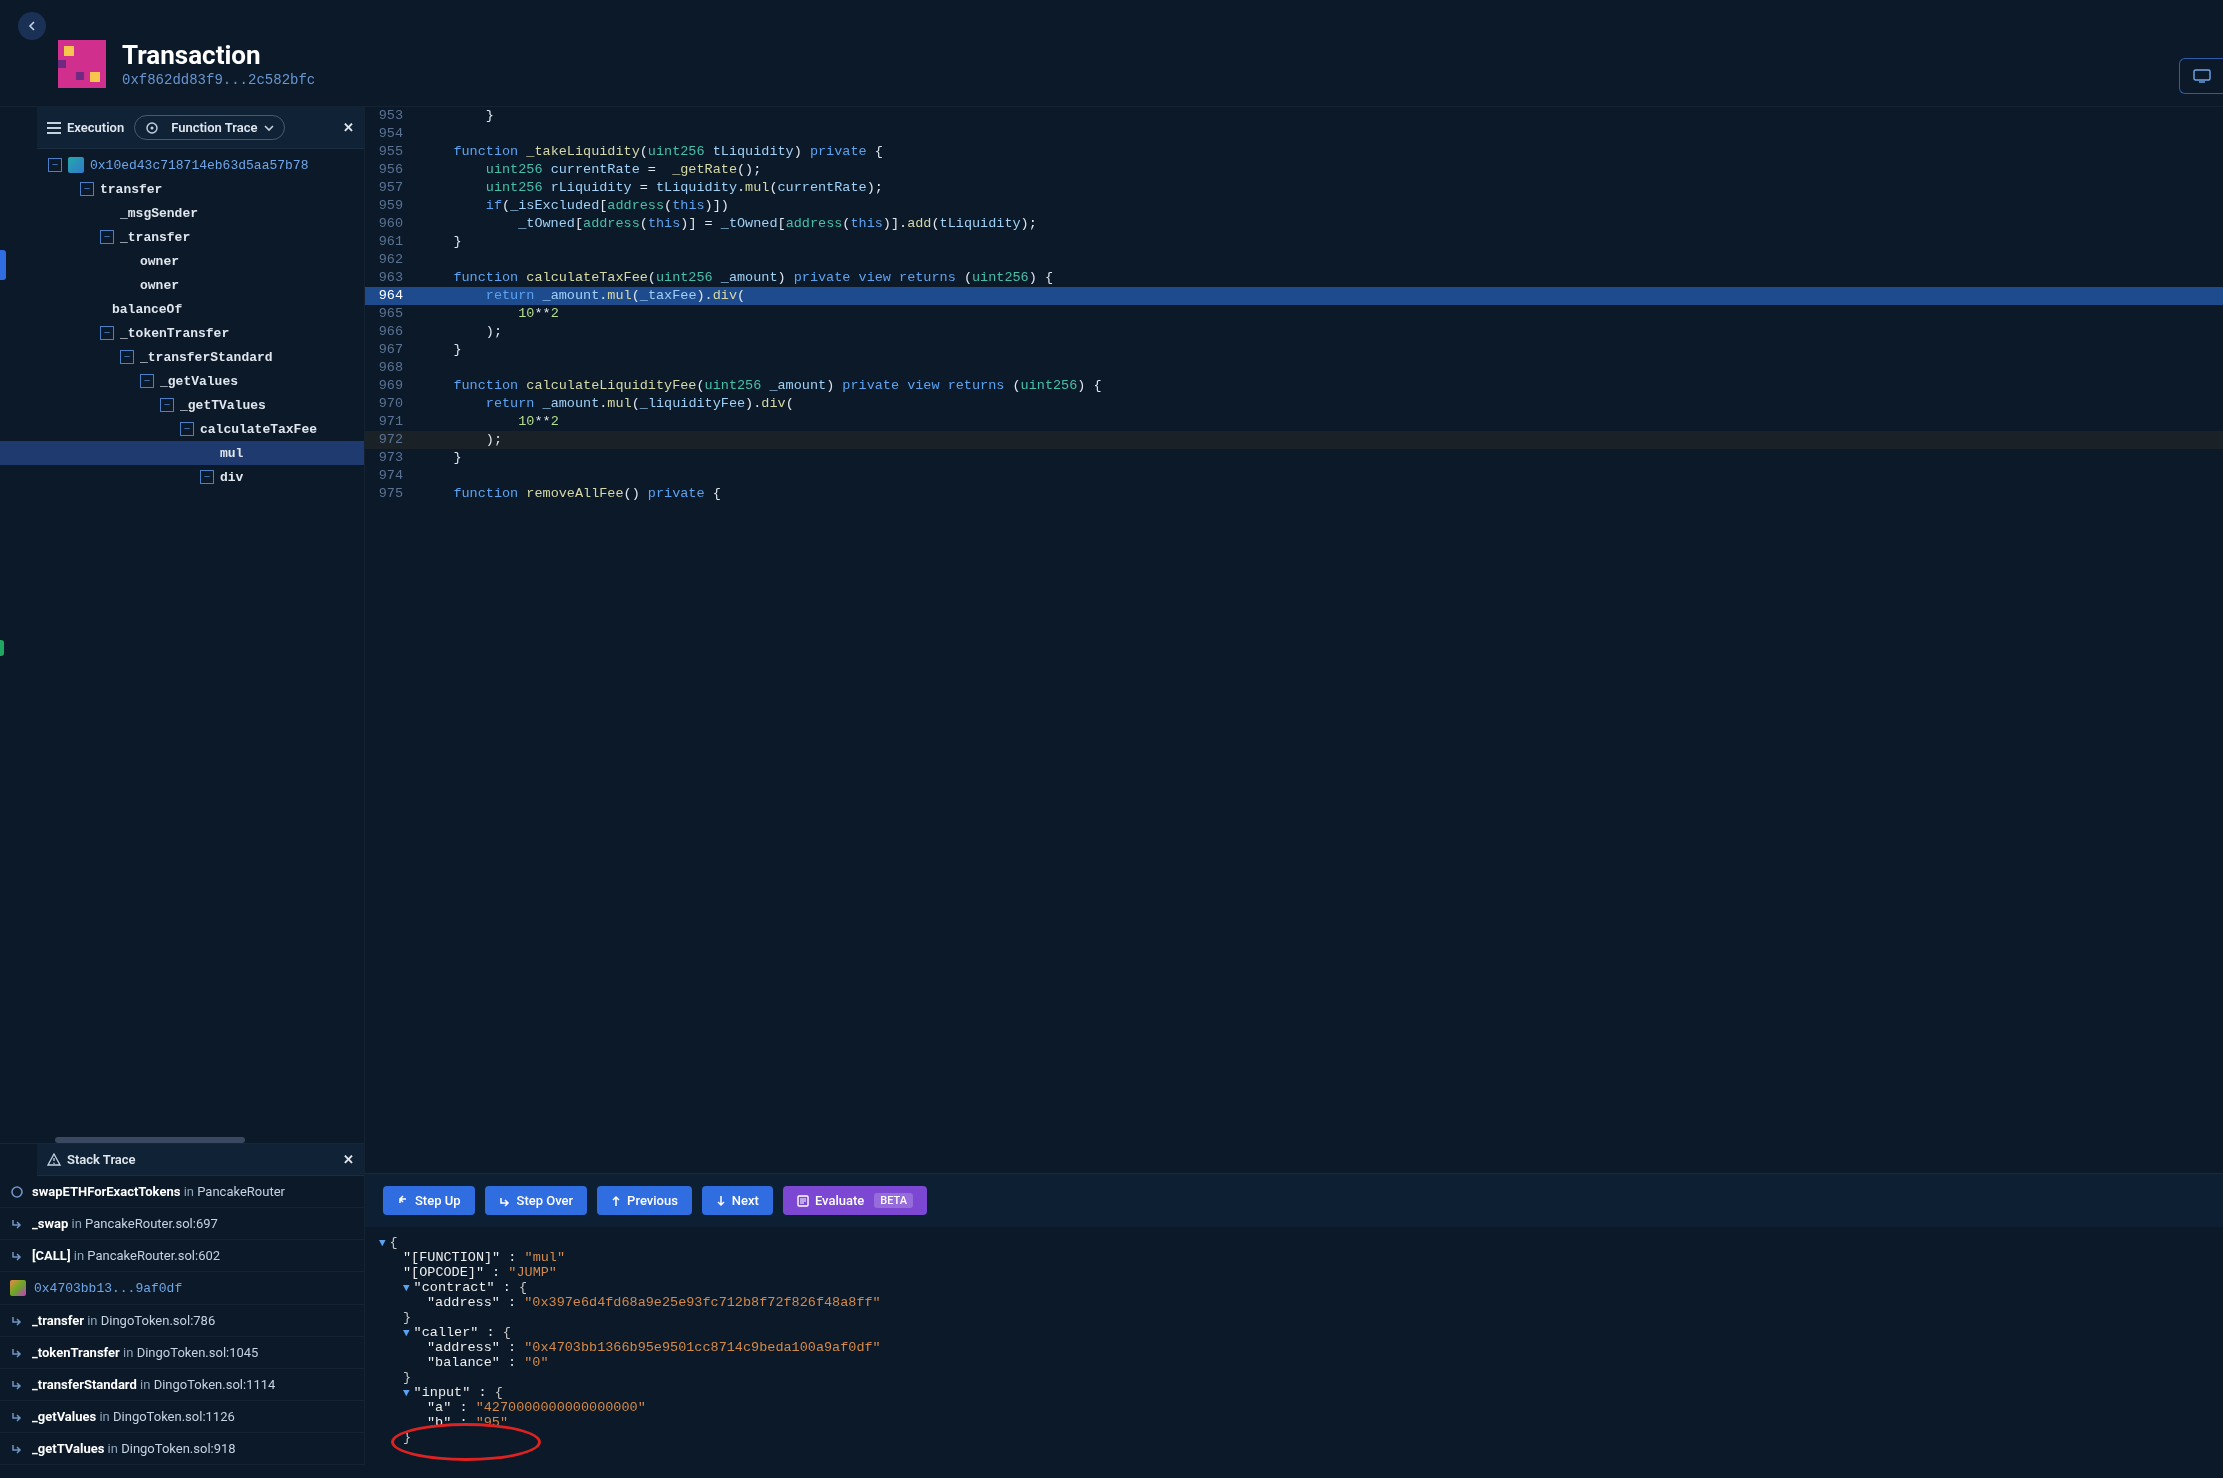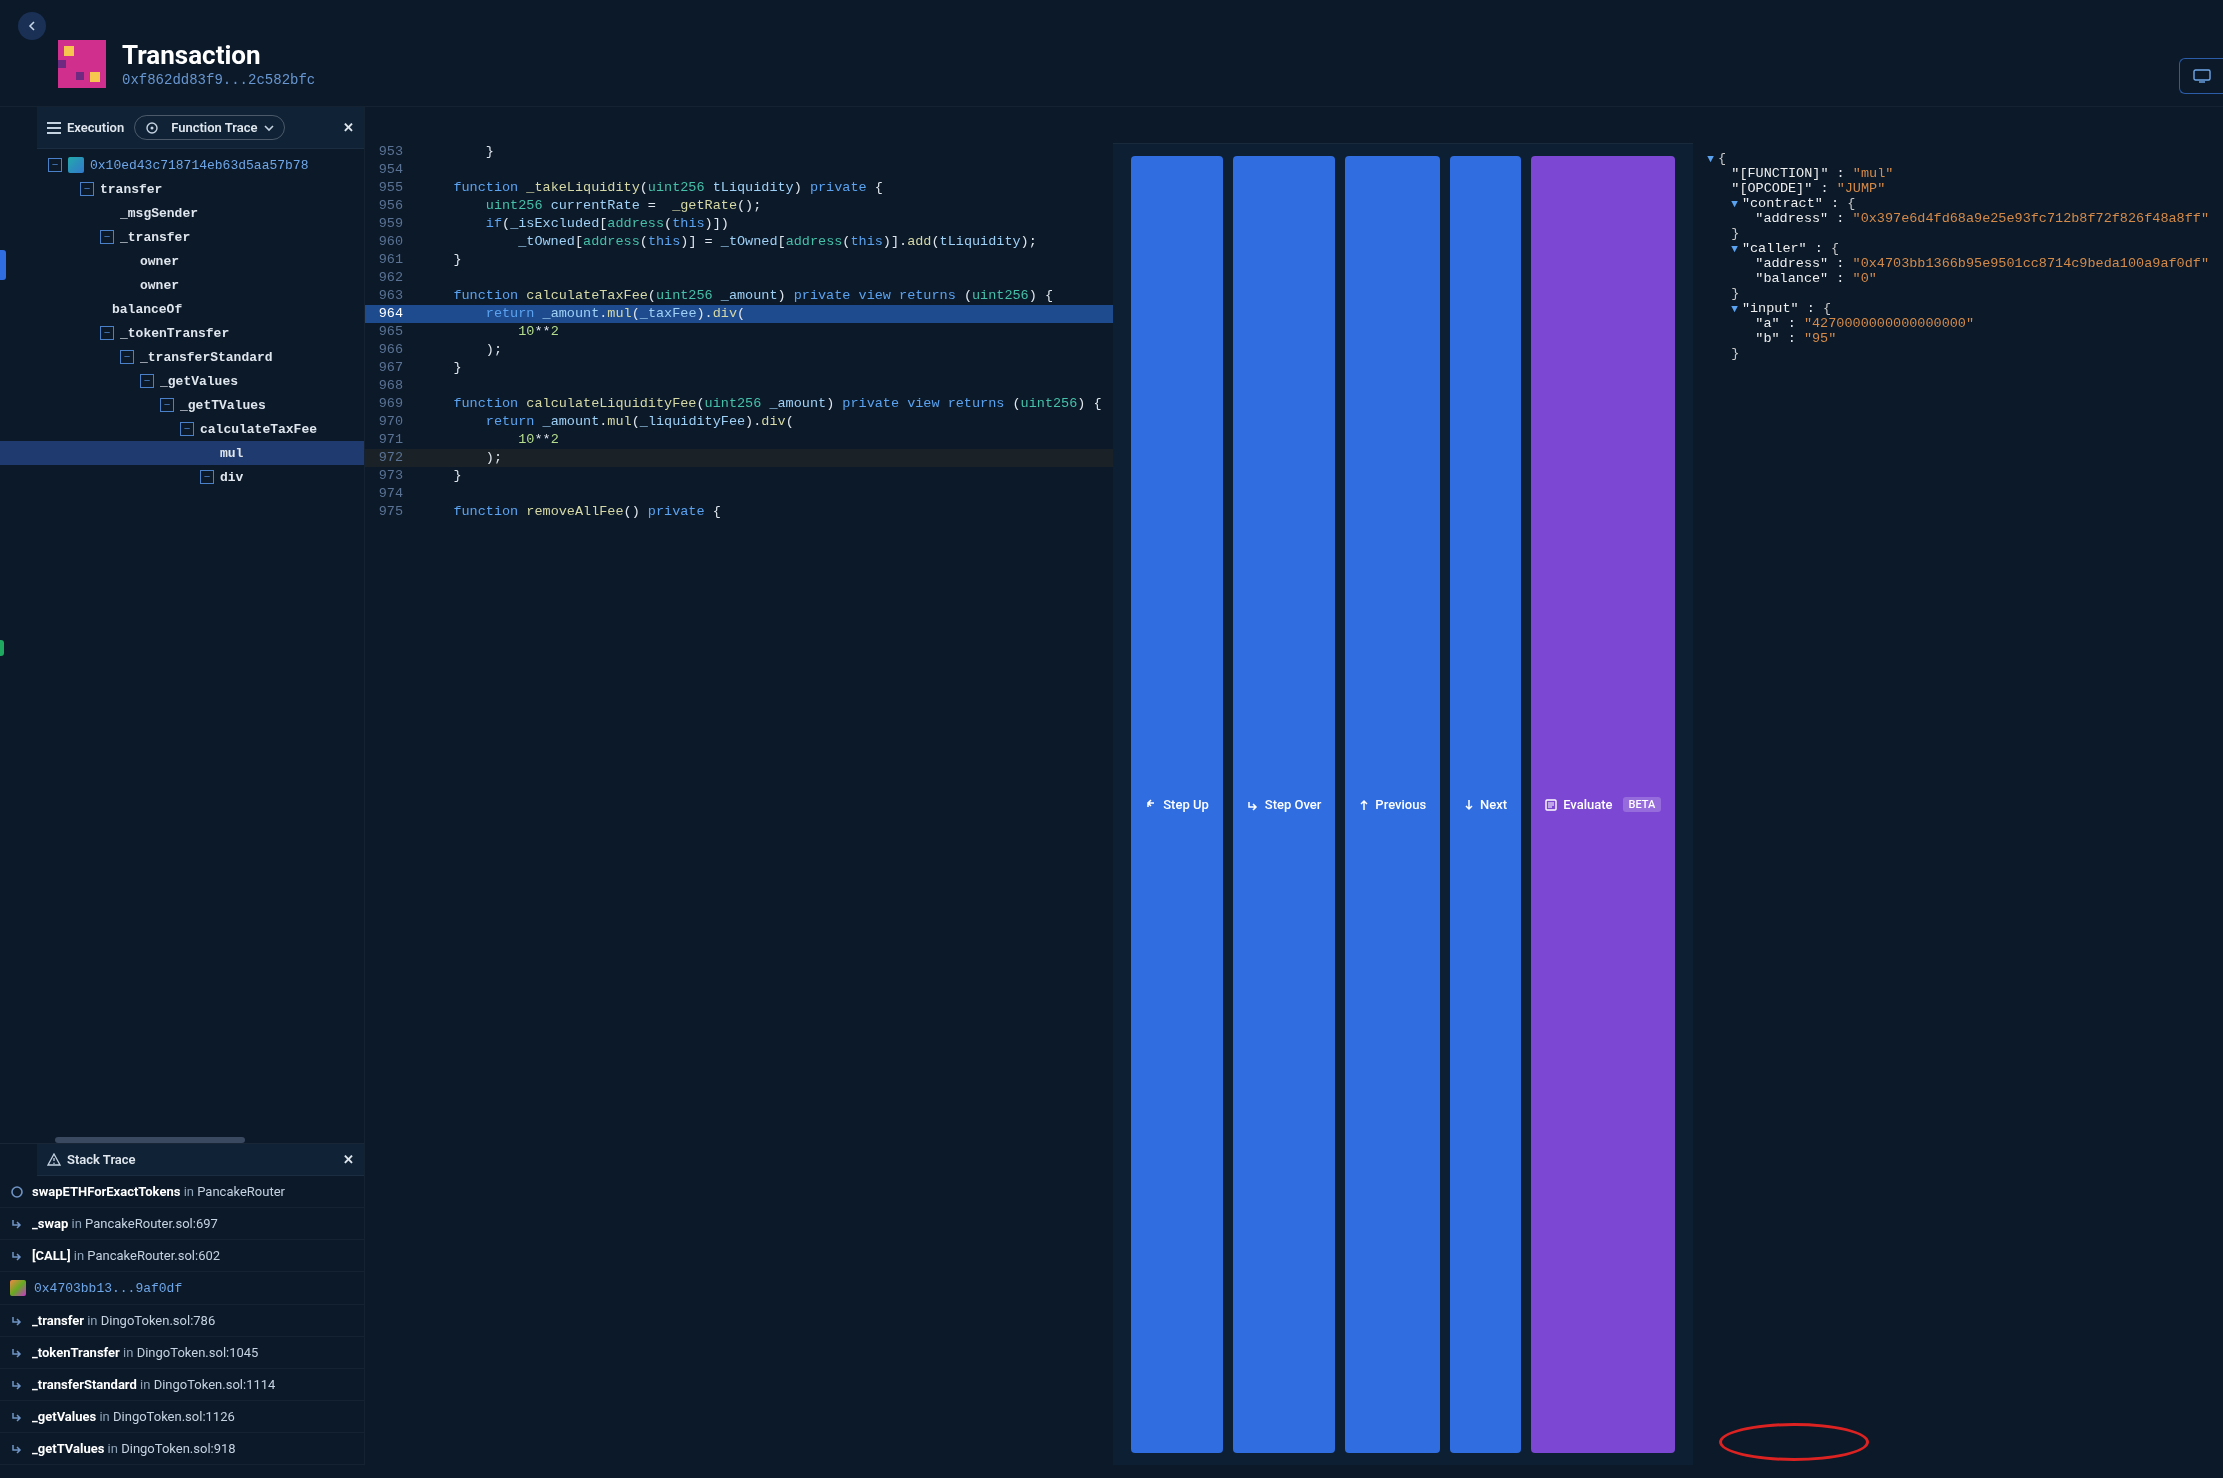--- a/index.html
+++ b/index.html
@@ -126,21 +126,21 @@
   display:flex; align-items:center;
   padding:8px 10px; gap:8px;
   border-bottom:1px solid rgba(255,255,255,0.04);
   cursor:pointer;
 }
 .stack-fn { font-weight:700; color:#fff; }
 .stack-loc { color:#c5d2e0; }
 .stack-in { color:#8ea2b8; }
 .arrow-icn { color:#7094c4; }
 .pixel-ico { width:16px;height:16px;background:linear-gradient(135deg,#e84,#6a2,#c3c);display:inline-block;border-radius:2px;}
-.right-col { flex:1; display:flex; flex-direction:row; overflow:hidden;margin-top:36px; }
+.right-col { flex:1; display:flex; flex-direction:column; overflow:hidden; }
 .code-area {
   flex:1; overflow:auto;
   font-family:"Courier New",monospace;
   font-size:13.5px;
   line-height:18px;
 }
 .code-line { display:flex; }
 .gutter {
   width:50px; text-align:right; padding-right:12px;
   color:#5a7294; user-select:none;
@@ -380,20 +380,24 @@
           <div class="gutter">954</div>
           <div class="code-txt"></div>
         </div>
         <div class="code-line">
           <div class="gutter">955</div>
           <div class="code-txt">    <span class="kw">function</span> <span class="fn">_takeLiquidity</span>(<span class="ty">uint256</span> <span class="id">tLiquidity</span>) <span class="kw">private</span> {</div>
         </div>
         <div class="code-line">
           <div class="gutter">956</div>
           <div class="code-txt">        <span class="ty">uint256</span> <span class="id">currentRate</span> =  <span class="fn">_getRate</span>();</div>
+        </div>
+        <div class="code-line">
+          <div class="gutter">957</div>
+          <div class="code-txt">        <span class="ty">uint256</span> <span class="id">rLiquidity</span> = <span class="id">tLiquidity</span>.<span class="fn">mul</span>(<span class="id">currentRate</span>);</div>
         </div>
         <div class="code-line">
           <div class="gutter">959</div>
           <div class="code-txt">        <span class="kw">if</span>(<span class="id">_isExcluded</span>[<span class="ty">address</span>(<span class="kw">this</span>)])</div>
         </div>
         <div class="code-line">
           <div class="gutter">960</div>
           <div class="code-txt">            <span class="id">_tOwned</span>[<span class="ty">address</span>(<span class="kw">this</span>)] = <span class="id">_tOwned</span>[<span class="ty">address</span>(<span class="kw">this</span>)].<span class="fn">add</span>(<span class="id">tLiquidity</span>);</div>
         </div>
         <div class="code-line">

